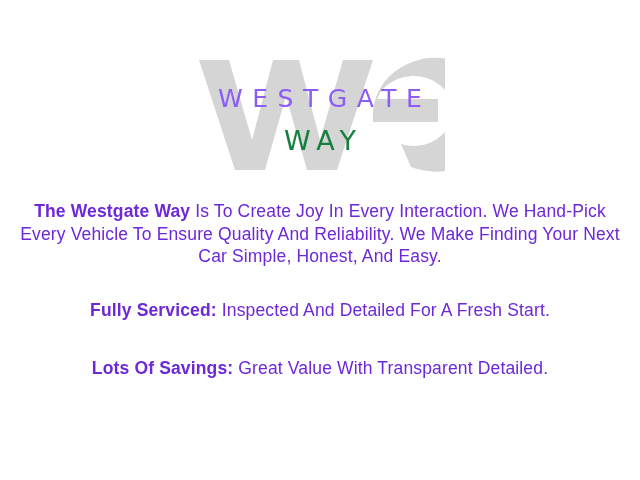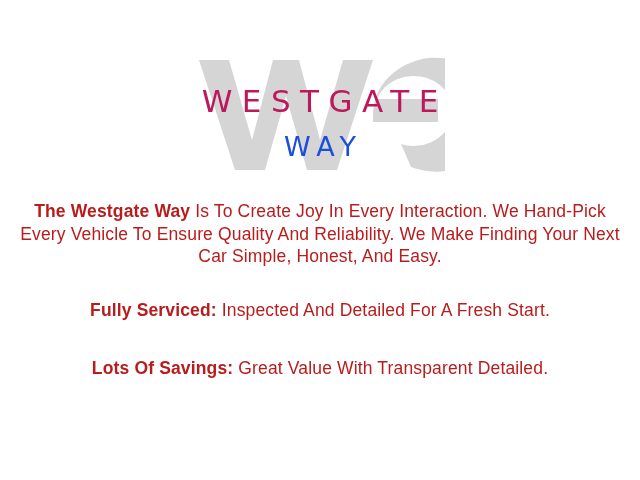--- a/index.html
+++ b/index.html
@@ -54,49 +54,49 @@
     height: 125px;
     display: flex;
     flex-direction: column;
     align-items: center;
     justify-content: flex-start;
   }
 
   .wordmark-main {
     margin-top: 34px;
     font-family: "DejaVu Sans", sans-serif;
-    font-size: 31px;
+    font-size: 25px;
     font-weight: 400;
     letter-spacing: 9.5px;
-    color: #be185d;
+    color: #8b5cf6;
     line-height: 1;
     text-indent: 9.5px;
     white-space: nowrap;
   }
 
   .wordmark-sub {
     margin-top: 16px;
     font-family: "DejaVu Sans", sans-serif;
     font-size: 27px;
     font-weight: 400;
     letter-spacing: 7px;
-    color: #1d4ed8;
+    color: #15803d;
     line-height: 1;
     text-indent: 7px;
     white-space: nowrap;
   }
 
   
   .copy {
     position: absolute;
     top: 200px;
     left: 12px;
     width: 616px;
     text-align: center;
-    color: #b91c1c;
+    color: #6d28d9;
   }
 
   .para {
     font-size: 17.5px;
     line-height: 22.5px;
     font-weight: 400;
     letter-spacing: 0.15px;
     margin: 0;
   }
   .para .lead {

